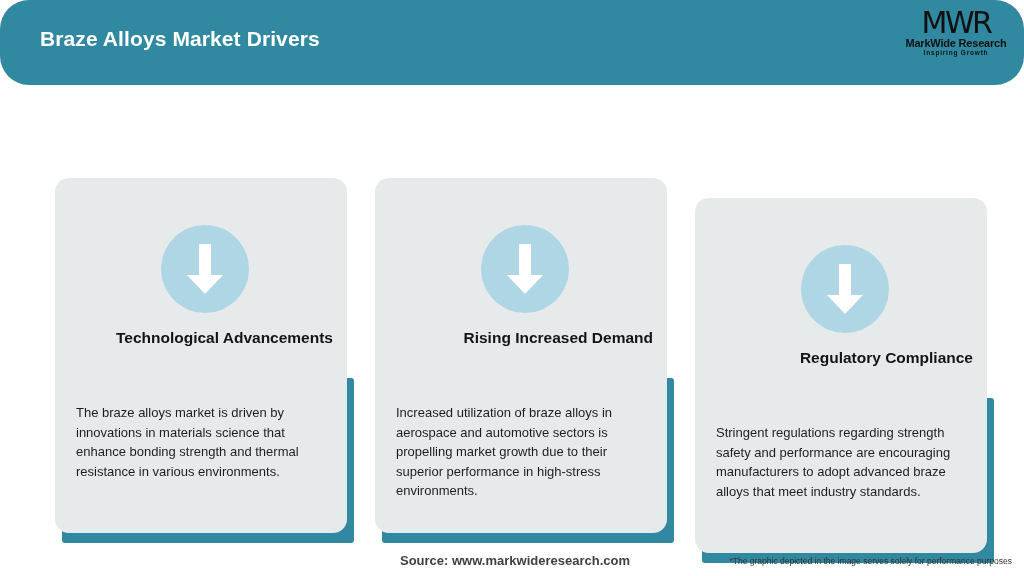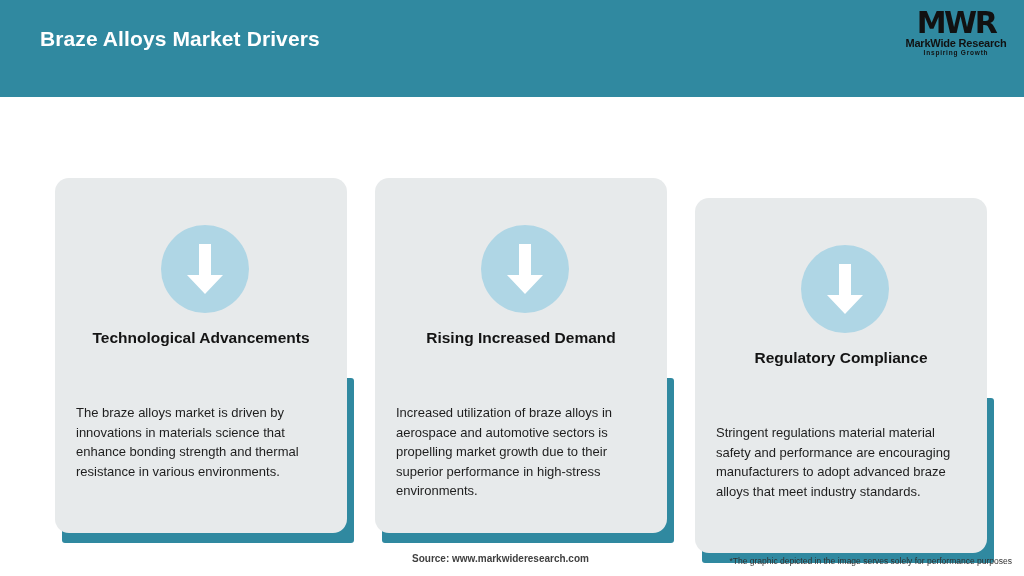--- a/index.html
+++ b/index.html
@@ -14,22 +14,23 @@
     overflow: hidden;
     position: relative;
   }
 
   
   .header {
     position: absolute;
     left: 0;
     top: 0;
     width: 1024px;
-    height: 97px;
+    height: 85px;
     background: #3089A0;
+    border-radius: 29px;
   }
   .header-title {
     position: absolute;
     left: 40px;
     top: 27px;
     font-size: 21px;
     font-weight: bold;
     color: #ffffff;
     letter-spacing: 0.1px;
     white-space: nowrap;
@@ -39,21 +40,21 @@
   .logo {
     position: absolute;
     right: 14px;
     top: 8px;
     width: 108px;
     height: 52px;
     text-align: center;
   }
   .logo-mark {
     font-size: 30px;
-    font-weight: bold;
+    font-weight: normal;
     color: #111111;
     letter-spacing: -2.5px;
     line-height: 30px;
     font-family: "DejaVu Sans", sans-serif;
     height: 30px;
   }
   .logo-name {
     font-size: 11px;
     font-weight: bold;
     color: #111111;
@@ -122,44 +123,44 @@
     align-items: center;
     justify-content: center;
   }
   .card-icon svg { display: block; }
 
   .card-title {
     position: absolute;
     left: 14px;
     top: 150px;
     width: 264px;
-    text-align: center;
+    text-align: right;
     font-size: 15.5px;
     font-weight: bold;
     color: #141414;
     line-height: 20px;
   }
 
   .card-body {
     position: absolute;
     left: 21px;
     top: 225px;
     width: 252px;
     font-size: 13px;
     color: #1E1E1E;
     line-height: 19.5px;
     font-family: "Liberation Sans", sans-serif;
   }
 
   
   .footer-source {
     position: absolute;
-    left: 412px;
+    left: 400px;
     top: 553px;
-    font-size: 10px;
+    font-size: 13px;
     font-weight: bold;
     color: #404040;
     white-space: nowrap;
   }
   .footer-note {
     position: absolute;
     right: 12px;
     top: 556px;
     font-size: 8.5px;
     color: #303030;
@@ -209,20 +210,20 @@
 
   <div class="card-wrap c2">
     <div class="card-backplate"></div>
     <div class="card">
       <div class="card-icon">
         <svg width="40" height="54" viewBox="0 0 40 54" aria-hidden="true">
           <path d="M14 2 H26 V33 H38 L20 52 L2 33 H14 Z" fill="#FFFFFF"></path>
         </svg>
       </div>
       <div class="card-title">Regulatory Compliance</div>
-      <div class="card-body">Stringent regulations material material safety and performance are encouraging manufacturers to adopt advanced braze alloys that meet industry standards.</div>
+      <div class="card-body">Stringent regulations regarding strength safety and performance are encouraging manufacturers to adopt advanced braze alloys that meet industry standards.</div>
     </div>
   </div>
 
 </div>
 
 <div class="footer-source">Source: www.markwideresearch.com</div>
 <div class="footer-note">*The graphic depicted in the image serves solely for performance purposes</div>
 
 </body></html>

